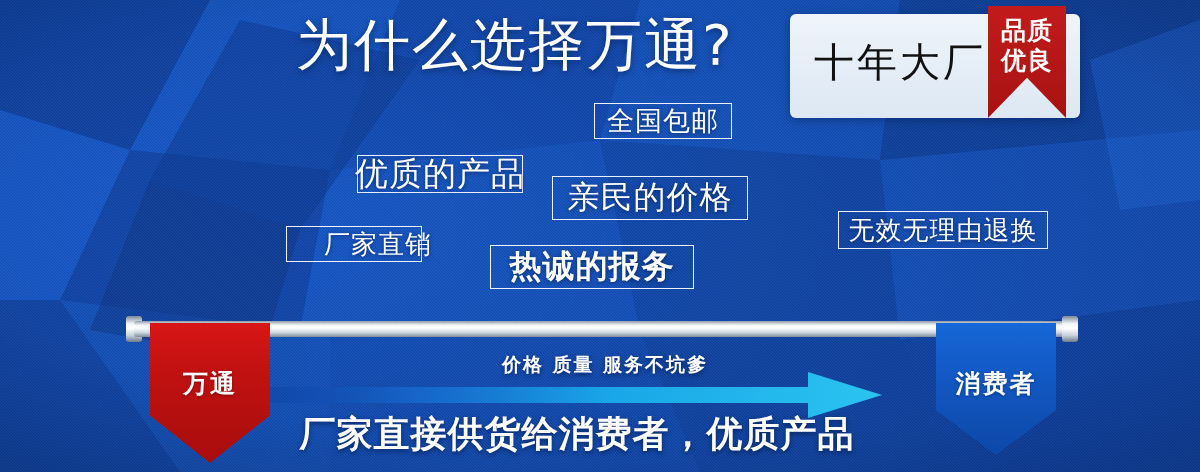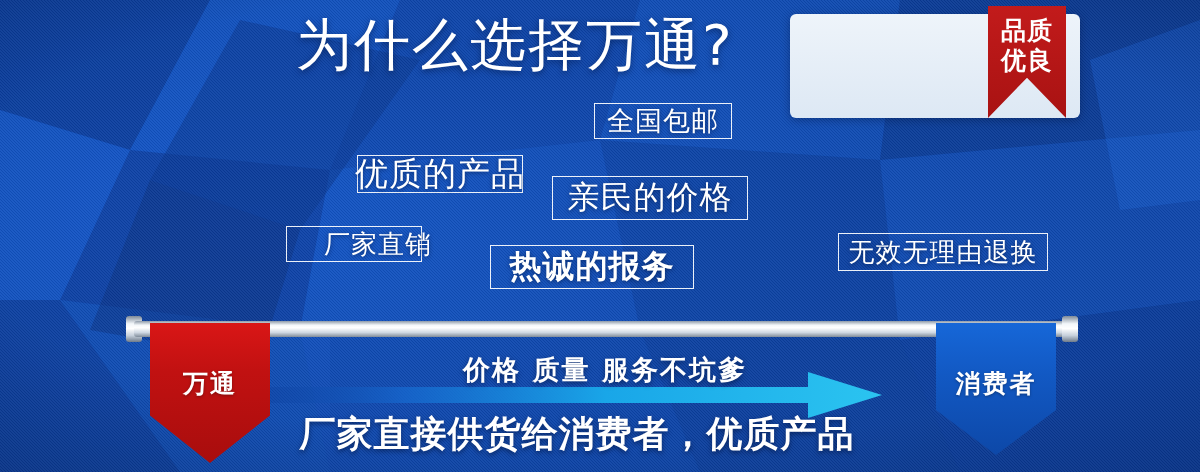--- a/index.html
+++ b/index.html
@@ -183,21 +183,21 @@
     position: absolute;
     left: 0; right: 0;
     text-align: center;
     color: #ffffff;
     font-weight: bold;
     white-space: nowrap;
     text-shadow: 0 2px 5px rgba(0,15,50,0.6);
   }
   .center-line.top {
     top: 352px;
-    font-size: 27px;
+    font-size: 19px;
     letter-spacing: 2px;
     padding-right: 20px;
     padding-left: 30px;
   }
   .center-line.bottom {
     top: 410px;
     font-size: 36px;
     letter-spacing: 1px;
     padding-right: 46px;
   }
@@ -229,31 +229,32 @@
       <polygon points="150,180 300,230 260,360 90,330" fill="#092f7d" opacity="0.45"></polygon>
       <polygon points="1090,60 1200,20 1200,200 1120,210" fill="#1a63da" opacity="0.35"></polygon>
     </svg>
   </div>
   <div class="bg-texture"></div>
   <div class="bg-vignette"></div>
 
   <div class="headline">为什么选择万通?</div>
 
   <div class="badge">
+    <div class="badge-text">十年大厂</div>
     <div class="ribbon">
       <div class="ribbon-line l1">品质</div>
       <div class="ribbon-line l2">优良</div>
     </div>
   </div>
 
   <div id="tags-layer">
       <div class="tag" style="left: 594px; top: 103px; width: 138px; height: 36px; font-size: 27px; font-weight: normal;">全国包邮</div>
       <div class="tag" style="left: 357px; top: 155px; width: 166px; height: 38px; font-size: 33px; font-weight: normal;">优质的产品</div>
       <div class="tag" style="left: 552px; top: 176px; width: 196px; height: 44px; font-size: 32px; font-weight: normal;">亲民的价格</div>
-      <div class="tag" style="left: 838px; top: 211px; width: 210px; height: 38px; font-size: 26px; font-weight: normal; margin-top: 22px;">无效无理由退换</div>
+      <div class="tag" style="left: 838px; top: 211px; width: 210px; height: 38px; font-size: 26px; font-weight: normal;">无效无理由退换</div>
       <div class="tag" style="left: 286px; top: 226px; width: 136px; height: 36px; font-size: 26px; font-weight: normal; padding-left: 48px;">厂家直销</div>
       <div class="tag" style="left: 490px; top: 245px; width: 204px; height: 44px; font-size: 32px; font-weight: bold;">热诚的报务</div>
     </div>
 
   <div class="rod-cap left"></div>
   <div class="rod"></div>
   <div class="rod-cap right"></div>
 
   <div class="arrow-wrap">
     <svg viewBox="0 0 614 46" preserveAspectRatio="none">

